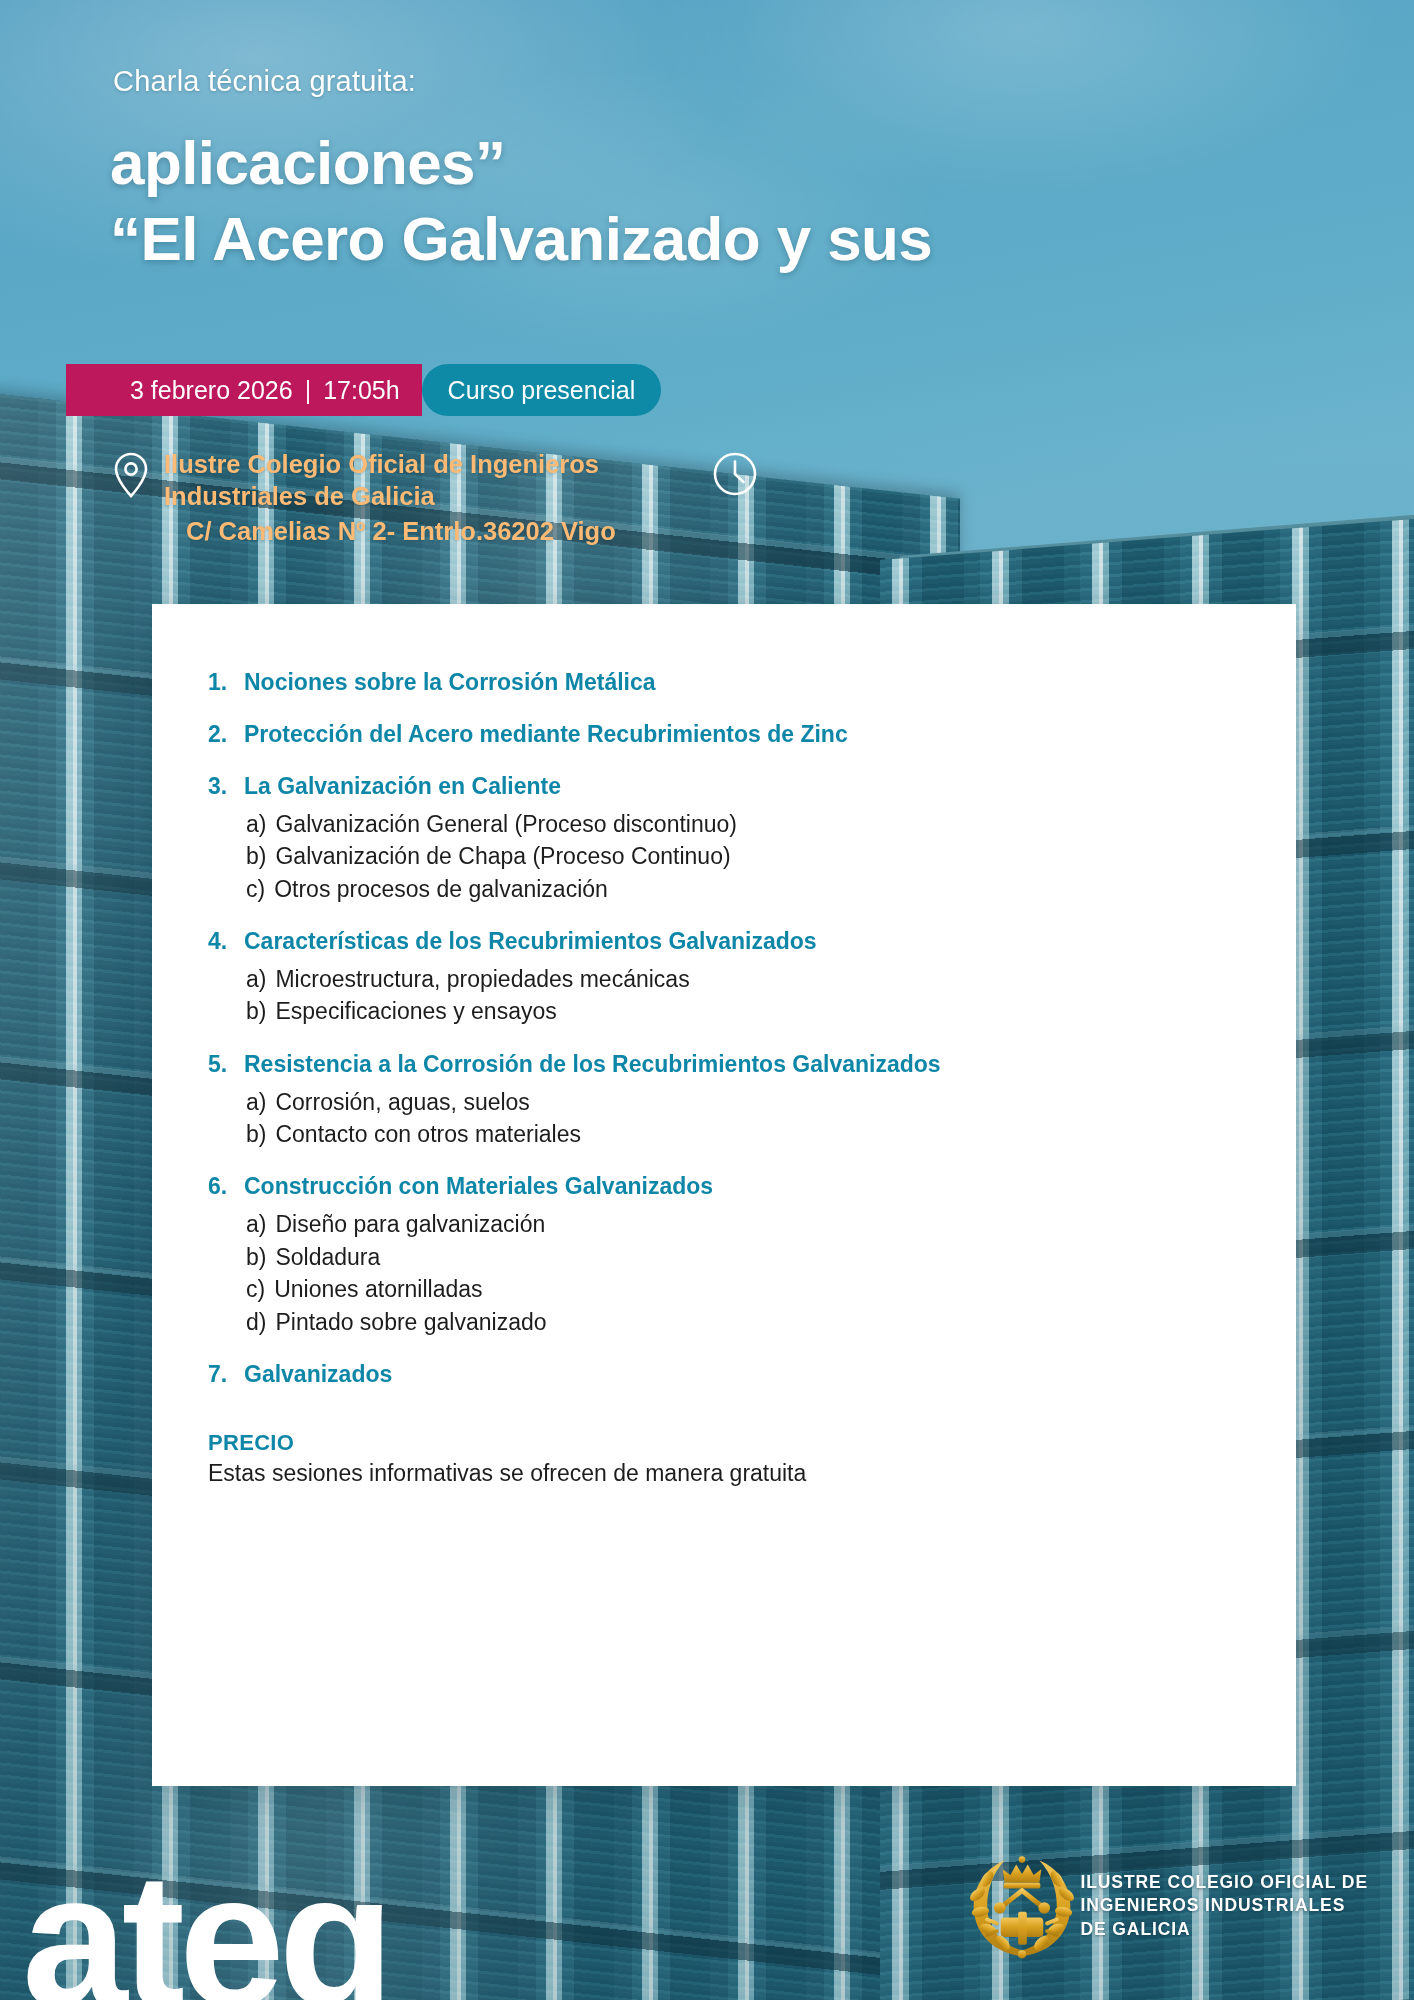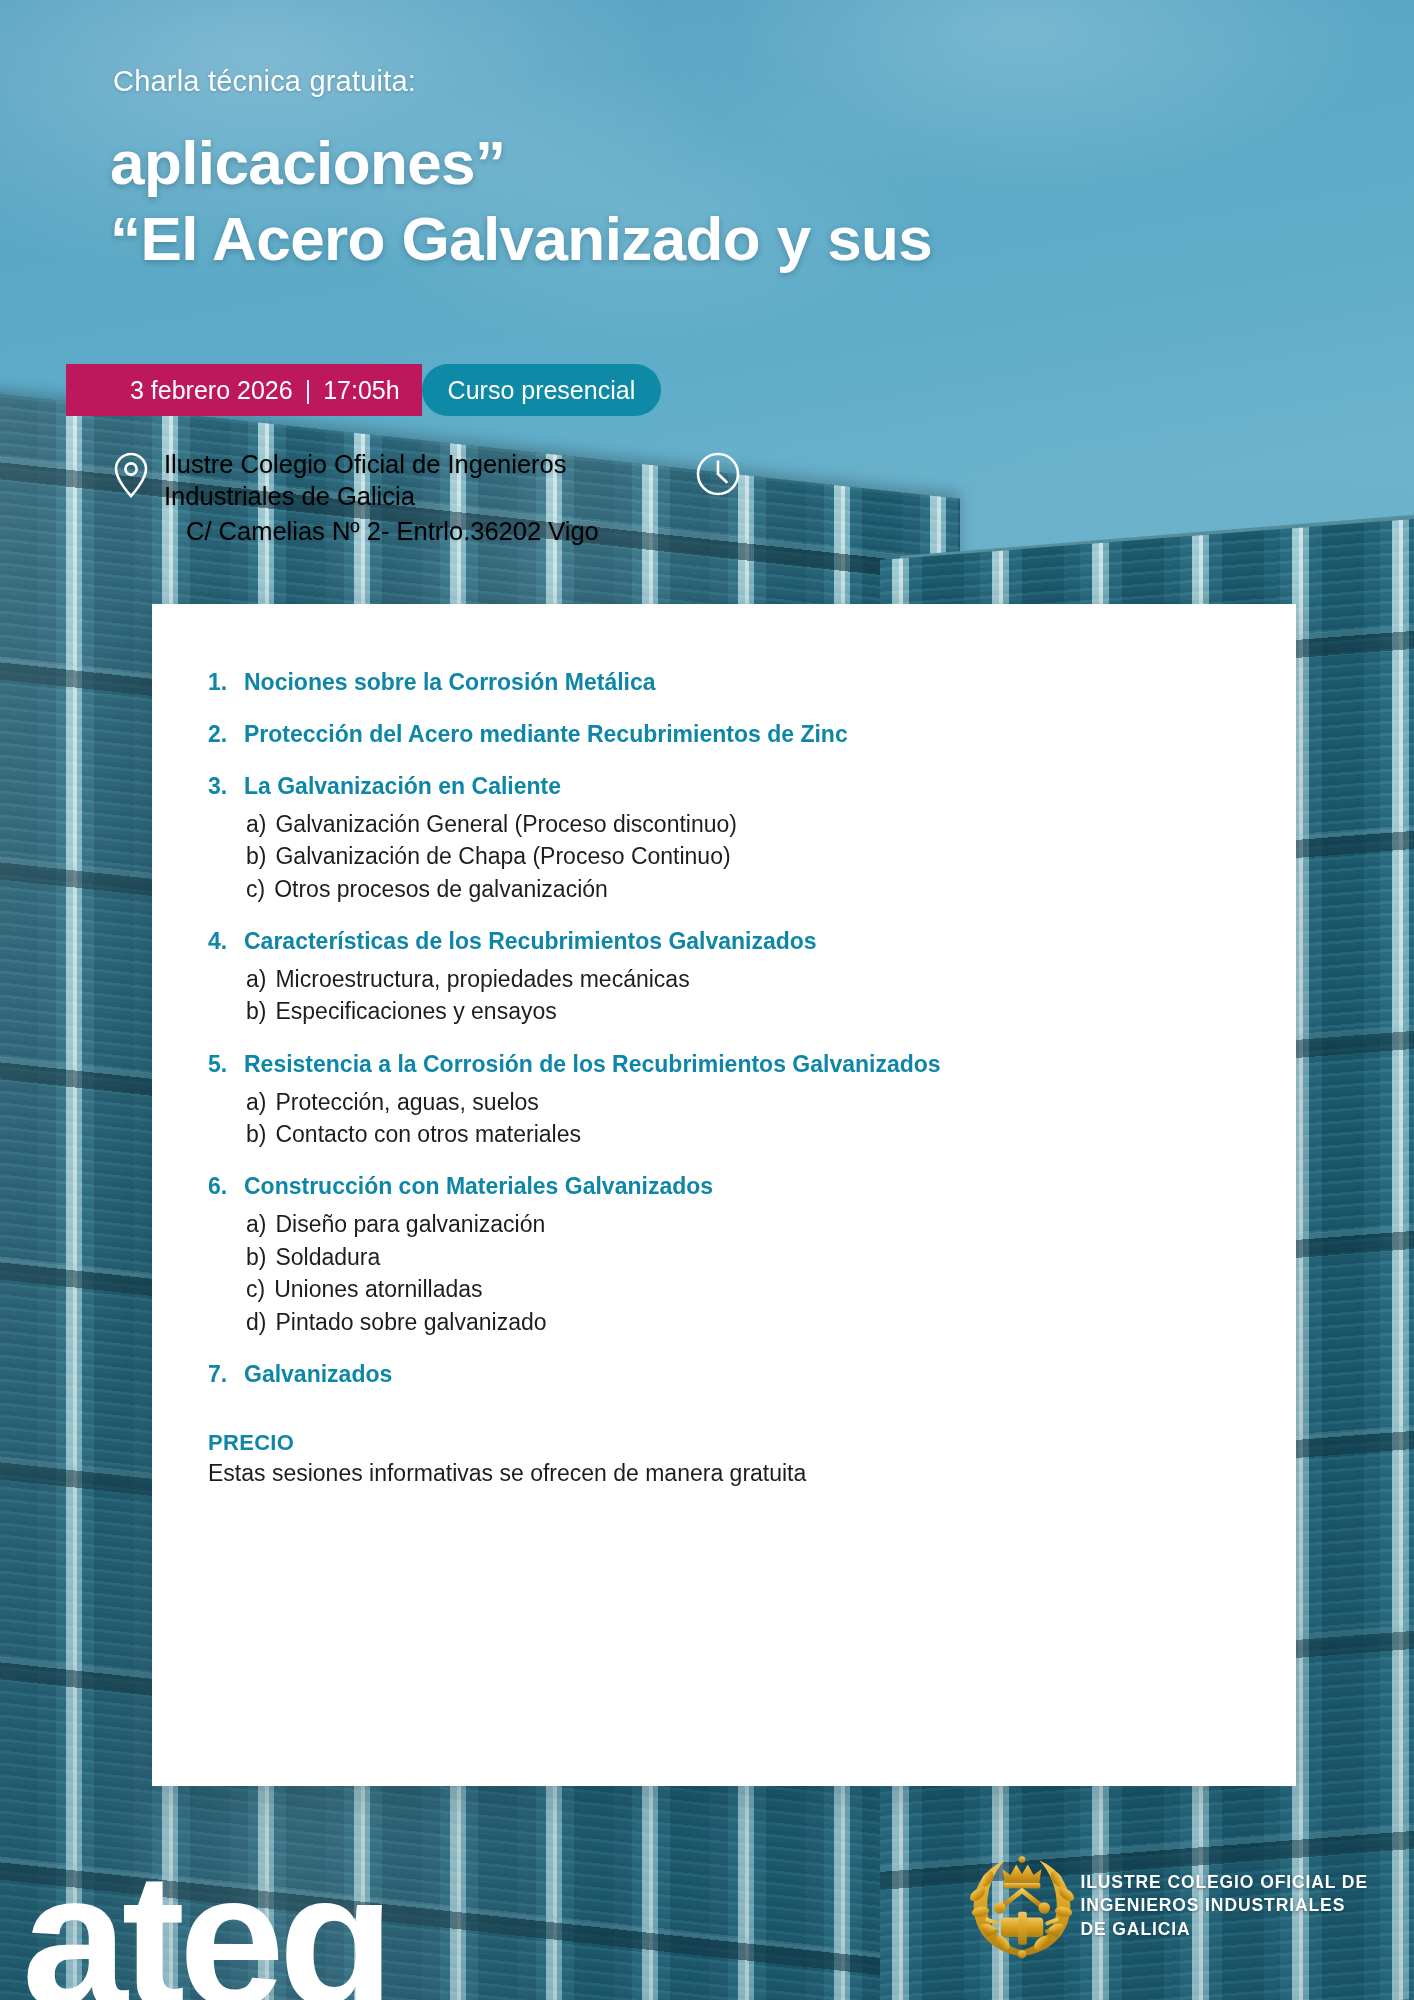--- a/index.html
+++ b/index.html
@@ -135,21 +135,21 @@
     font-size:25px; white-space:nowrap;
   }
   .badge .orange .sep { margin:0 12px; opacity:.95; font-weight:300; }
   .badge .teal {
     background:#0e8aa6; color:#ffffff; border-radius:26px;
     display:flex; align-items:center; padding:0 26px;
     font-size:25px; white-space:nowrap; position:relative; z-index:2;
   }
 
   
-  .meta { position:absolute; left:112px; top:448px; width:1240px; color:#000000; }
+  .meta { position:absolute; left:112px; top:448px; width:1240px; color:#fdba74;font-weight:bold; }
   .meta-row { display:flex; gap:96px; }
   .meta-col { display:flex; gap:14px; }
   .meta-ic { flex:0 0 auto; margin-top:3px; }
   .meta-txt { font-size:25.5px; line-height:1.27; text-shadow:0 1px 3px rgba(10,50,65,0.26); }
   .meta-txt .addr { display:block; margin-left:22px; margin-top:2px; }
 
   
   .card {
     position:absolute; left:152px; top:604px; width:1144px; height:1182px;
     background:#ffffff;
@@ -301,21 +301,21 @@
           </div>
         </div>
         <div class="item">
           <div class="head">
             <span class="num">5.</span>
             <span>Resistencia a la Corrosión de los Recubrimientos Galvanizados</span>
           </div>
           <div class="subs">
             <div class="sub">
               <span class="lt">a)</span>
-              <span>Protección, aguas, suelos</span>
+              <span>Corrosión, aguas, suelos</span>
             </div>
             <div class="sub">
               <span class="lt">b)</span>
               <span>Contacto con otros materiales</span>
             </div>
           </div>
         </div>
         <div class="item">
           <div class="head">
             <span class="num">6.</span>

